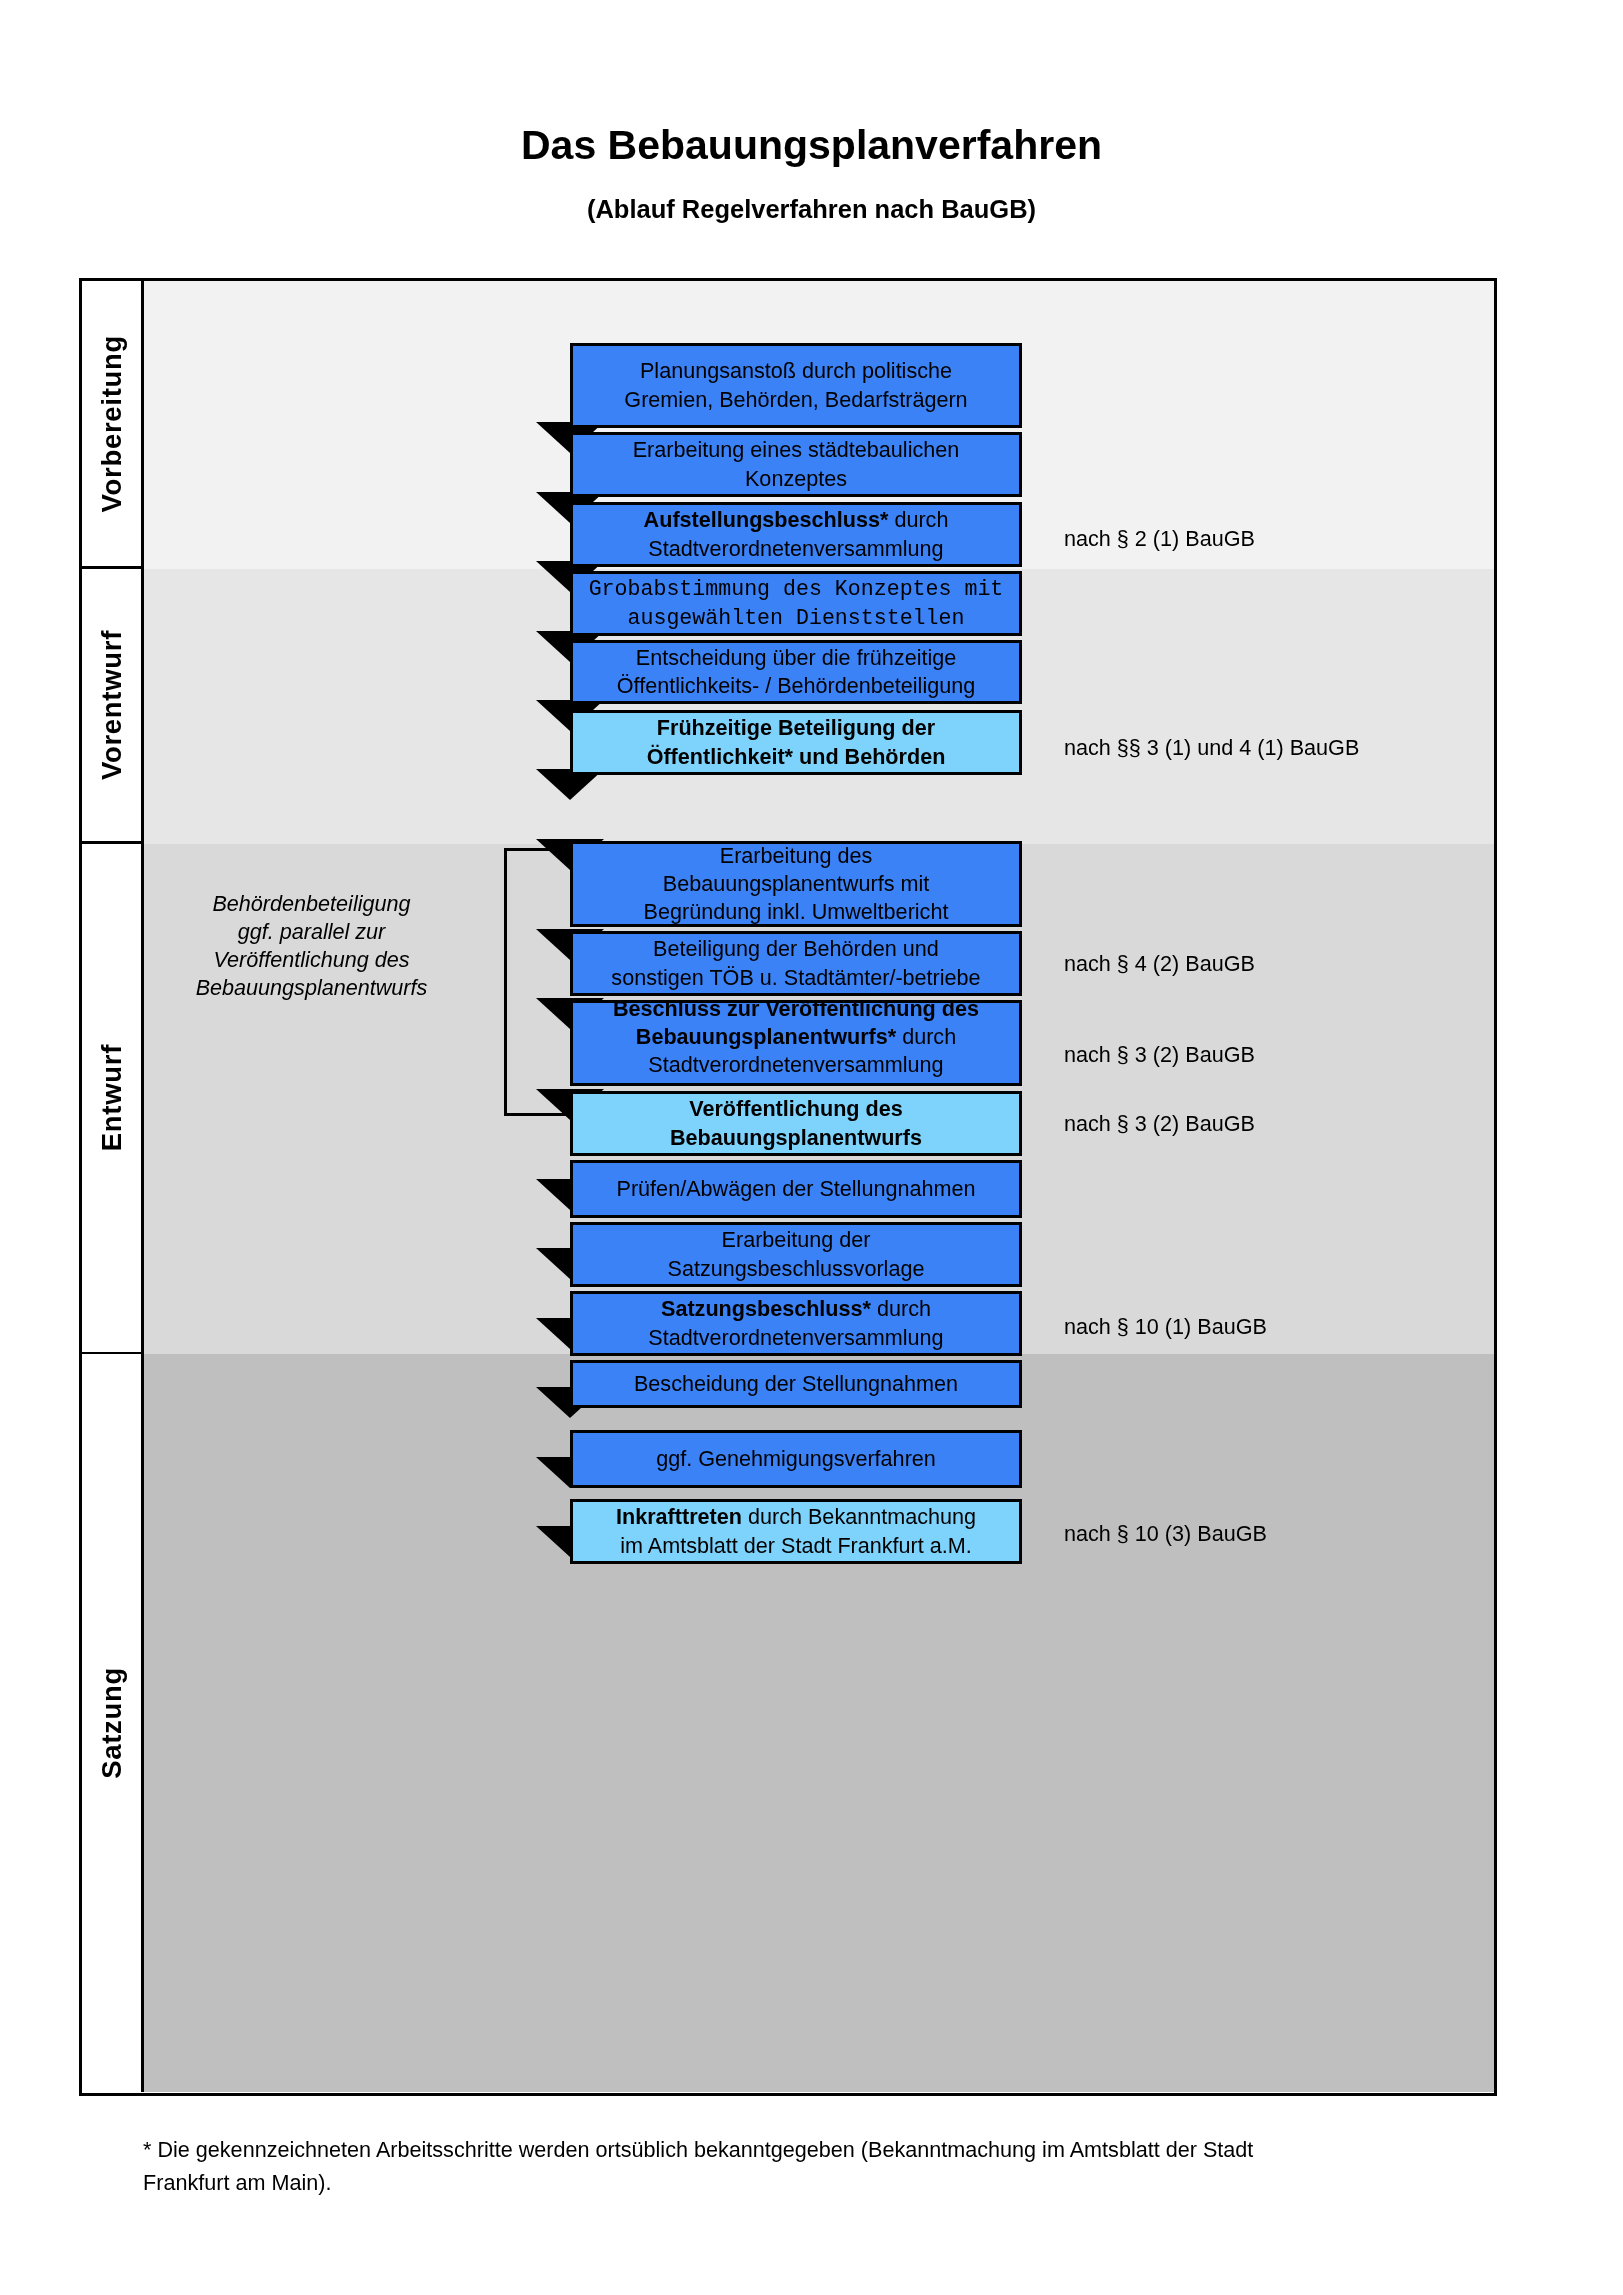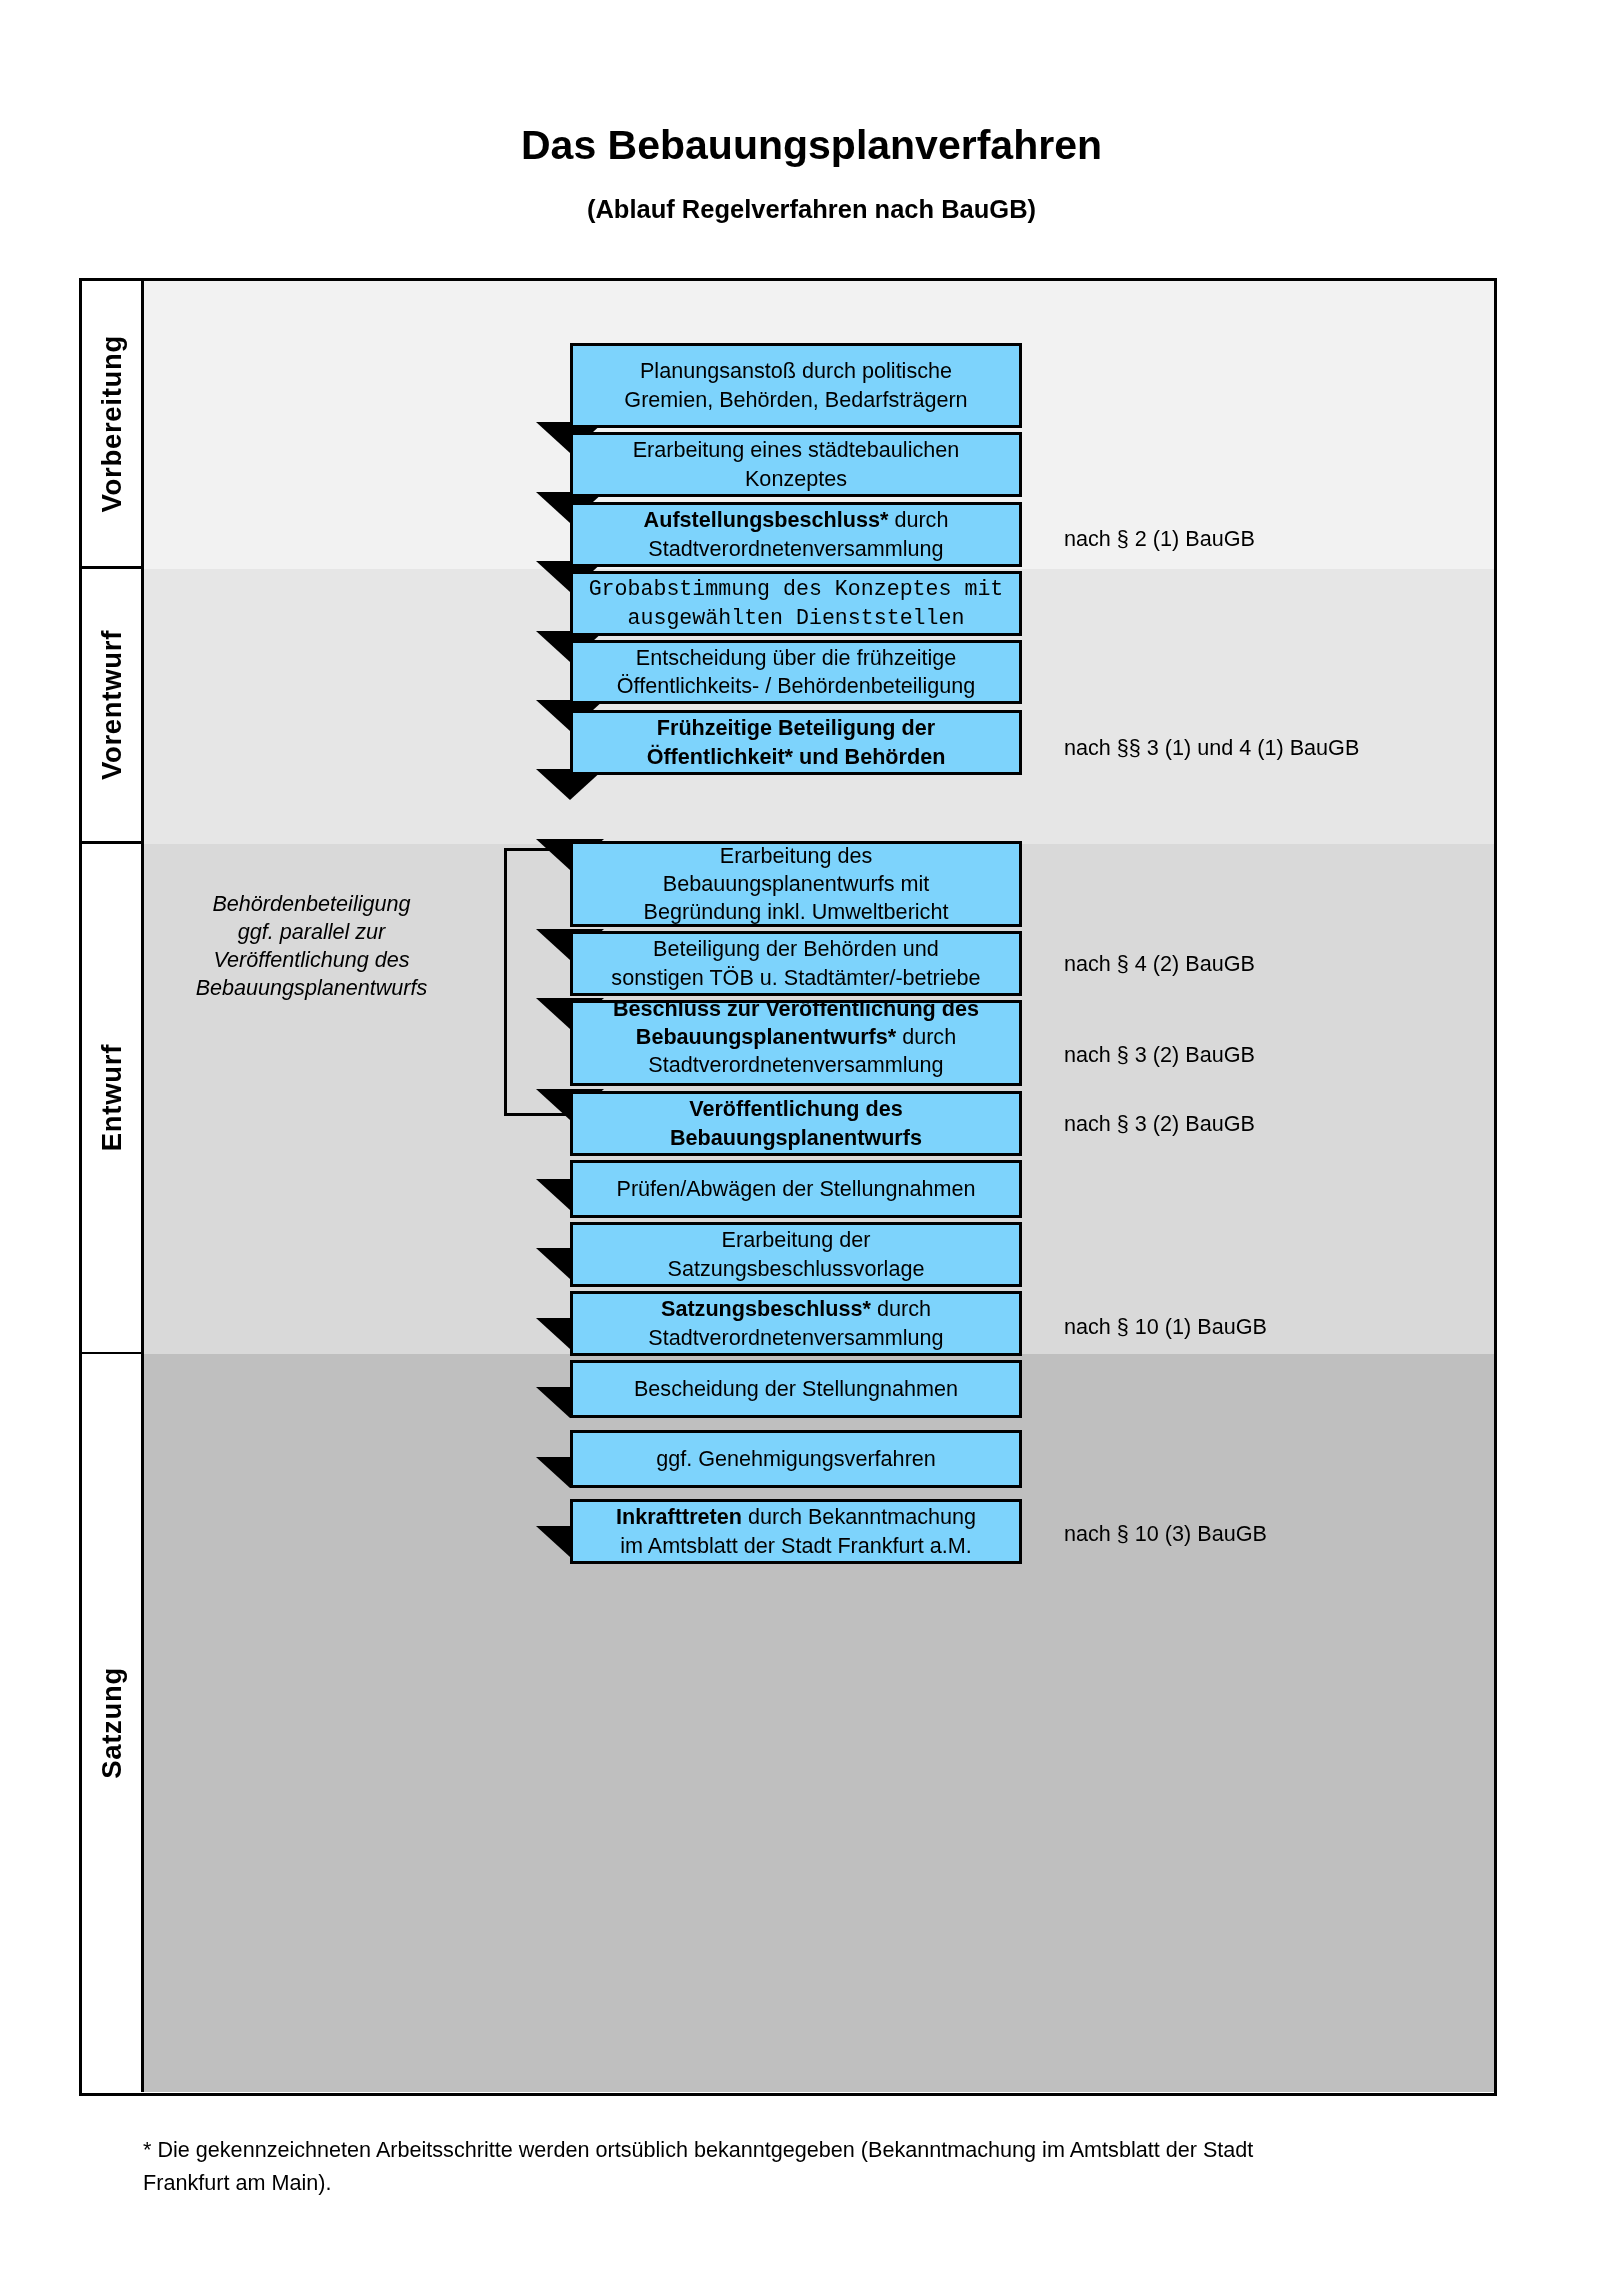--- a/index.html
+++ b/index.html
@@ -47,21 +47,21 @@
     font-weight:bold;font-size:27.5px;
     white-space:nowrap;
     letter-spacing:0.7px;
   }
   
   .node{
     position:absolute;
     width:452px;
     border:3.3px solid #000;
     box-sizing:border-box;
-    background:#7dd3fc;
+    background:#3b82f6;
     display:flex;align-items:center;justify-content:center;
     text-align:center;
     font-size:21.6px;
     line-height:1.30;
     padding:3.9px 6.5px;
   }
   .node .t{display:block;}
   .node.blue{background:#7dd3fc;}
   .node b{font-weight:bold;}
   
@@ -249,21 +249,21 @@
     </span>
   </div>
 
   <div class="node" style="left:488px;top:1010px;height:65px;">
     <span class="t">
       <b>Satzungsbeschluss*</b><span> durch</span><br>
       <span>Stadtverordnetenversammlung</span>
     </span>
   </div>
 
-  <div class="node" style="left:488px;top:1079px;height:58px;">
+  <div class="node" style="left:488px;top:1079px;height:48px;">
     <span class="t">
       <span>Bescheidung der Stellungnahmen</span>
     </span>
   </div>
 
   <div class="node" style="left:488px;top:1149px;height:58px;">
     <span class="t">
       <span>ggf. Genehmigungsverfahren</span>
     </span>
   </div>

